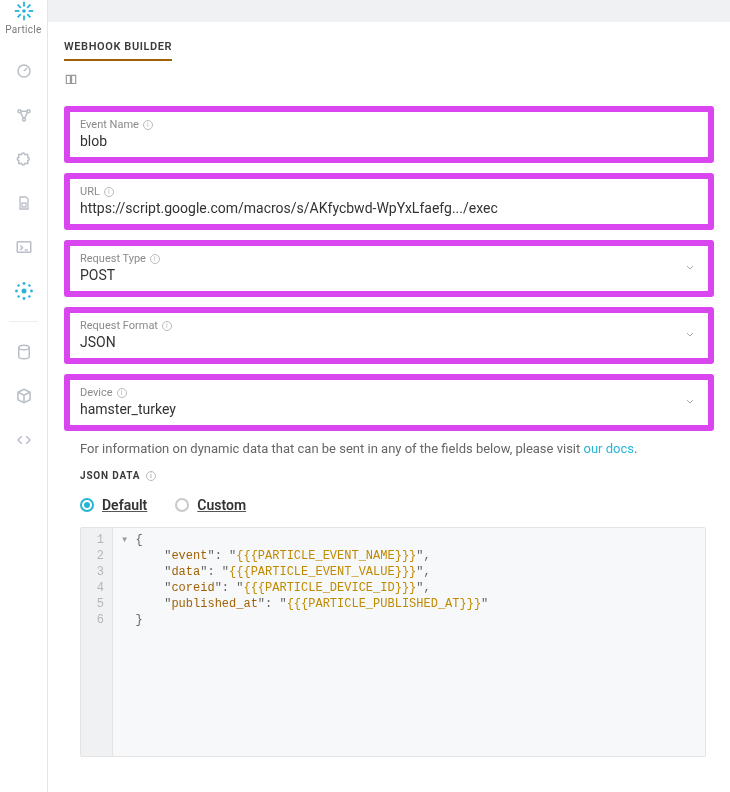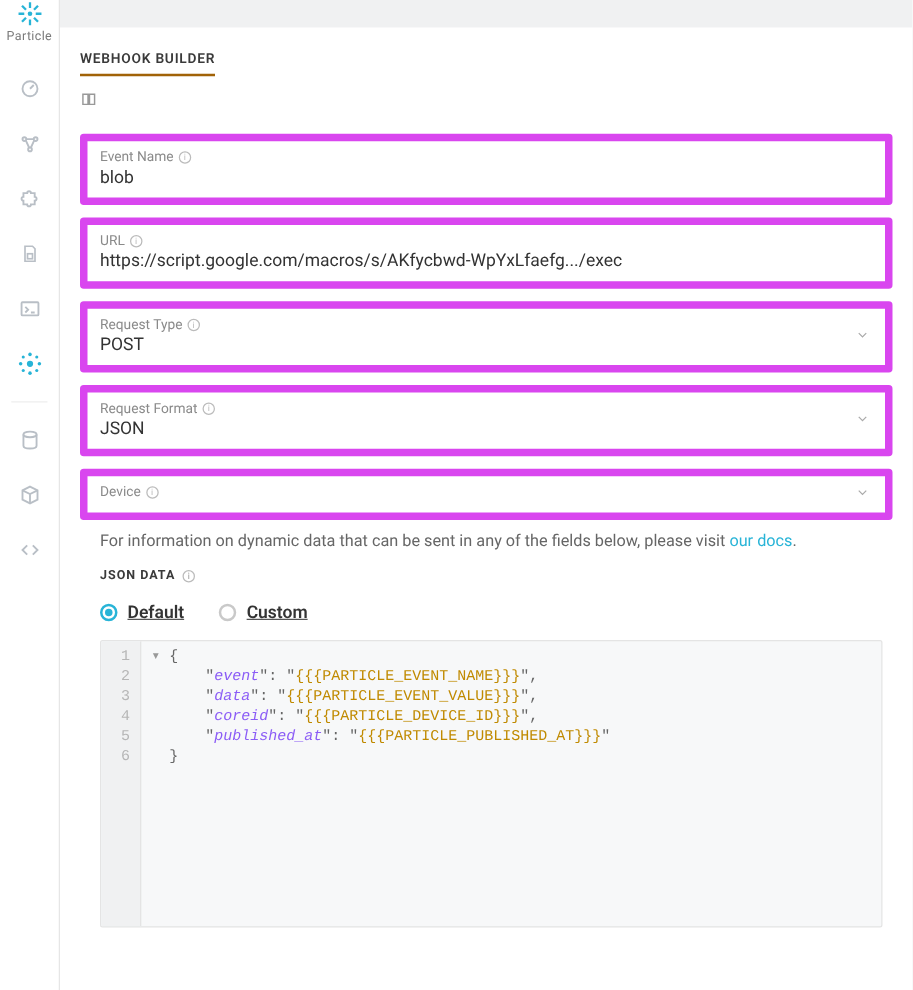--- a/index.html
+++ b/index.html
@@ -238,21 +238,21 @@
     user-select: none;
   }
   .gutter div { height: 16px; }
   .code {
     padding: 4px 8px;
     white-space: pre;
     color: #333;
     flex: 1;
   }
   .code .fold { color: #999; }
-  .code .k { color: #8b5cf6; font-style: italic; } 
+  .code .k { color: #a16207; } 
   .code .p { color: #666; } 
   .code .v { color: #c08a00; } 
 
 </style>
 </head>
 <body>
 
 <nav class="sidebar">
   <div class="brand">
     <svg width="22" height="22" viewBox="0 0 24 24" fill="none" stroke="#28b4d7" stroke-width="2">
@@ -391,20 +391,21 @@
             <path d="M6 9l6 6 6-6"></path>
           </svg>
       </span>
     </div>
 
     <div class="form-group">
       <label>
         <span>Device</span>
         <span class="info-dot">i</span>
       </label>
+      <input class="value" readonly="" value="hamster_turkey" style="">
       <span class="select-caret">
         <svg width="12" height="12" viewBox="0 0 24 24" fill="none" stroke="currentColor" stroke-width="2">
             <path d="M6 9l6 6 6-6"></path>
           </svg>
       </span>
     </div>
 
 
     <p class="info-text">
       <span>For information on dynamic data that can be sent in any of the fields below, please visit </span><a href="#">our docs</a><span>.</span>

